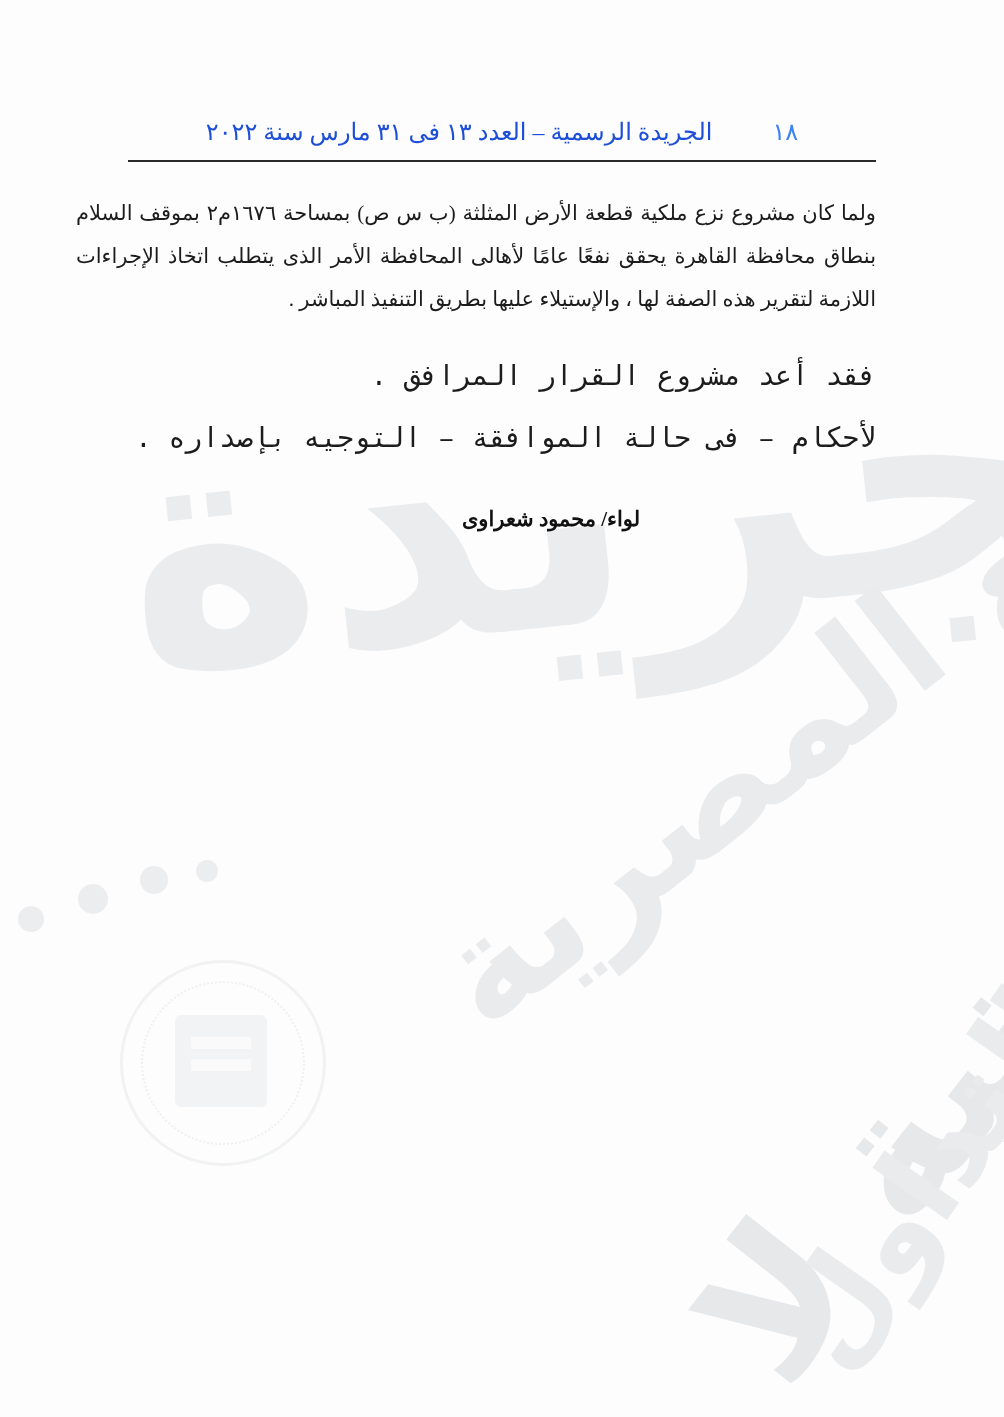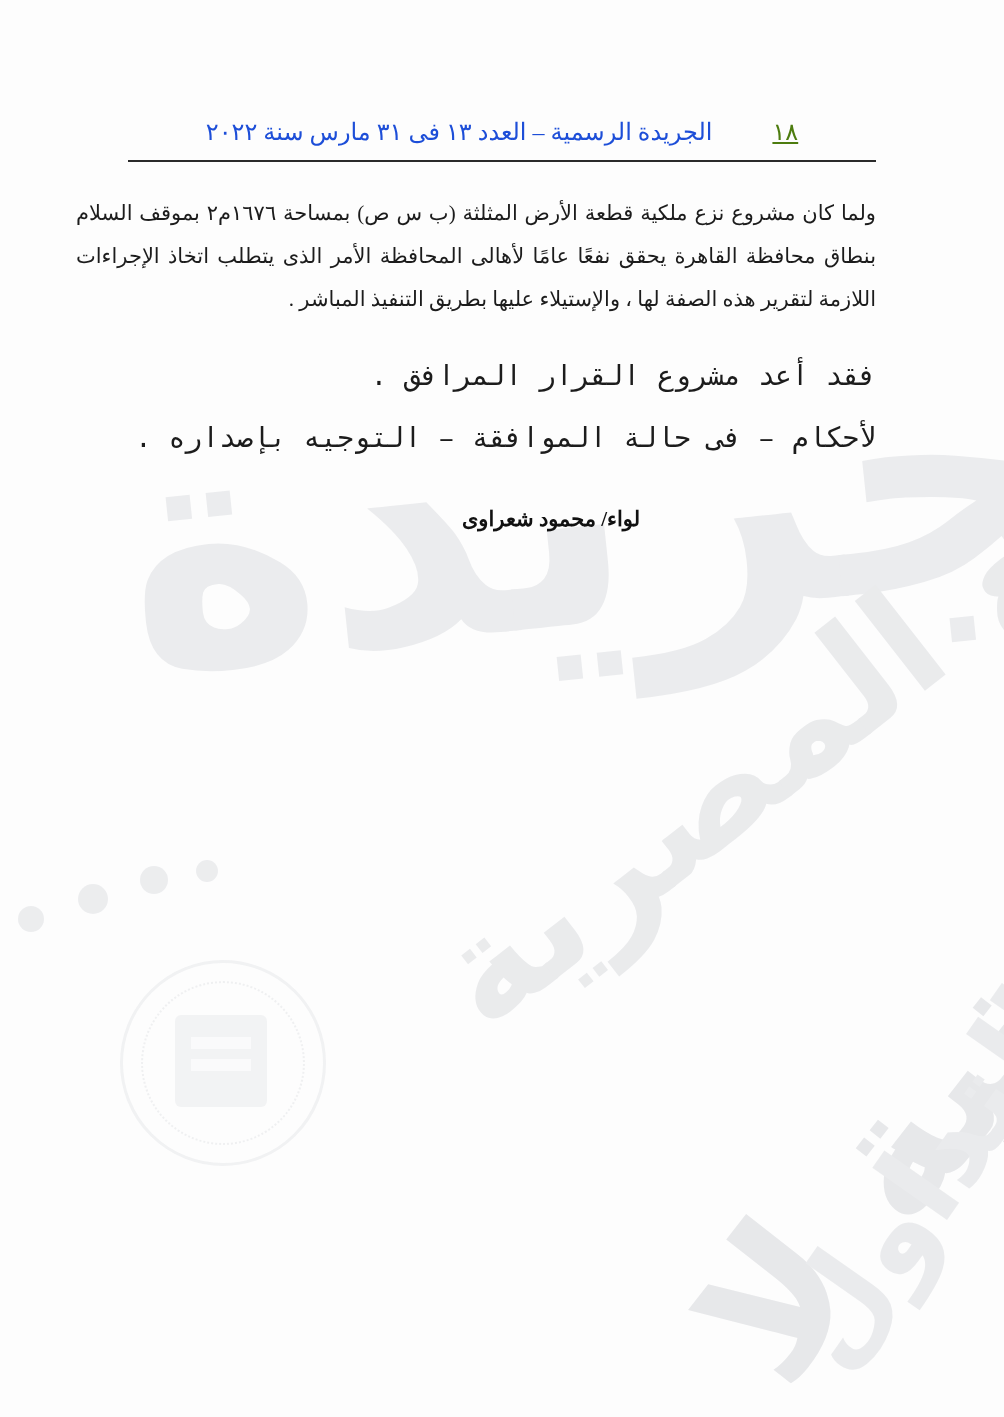--- a/index.html
+++ b/index.html
@@ -129,24 +129,23 @@
     position: relative;
     z-index: 2;
     padding: 118px 128px 0 128px;
     display: flex;
     align-items: baseline;
     justify-content: center;
     gap: 60px;
   }
   .page-number {
     font-size: 24px;
-    color: #4d7c0f;
+    color: #3b82f6;
     font-family: "Liberation Serif", serif;
     letter-spacing: 1px;
-    text-decoration: underline;
   }
   .header-title {
     font-size: 24px;
     color: #1d4ed8;
     font-family: "Liberation Serif", serif;
     white-space: nowrap;
   }
   .rule {
     position: relative;
     z-index: 2;

